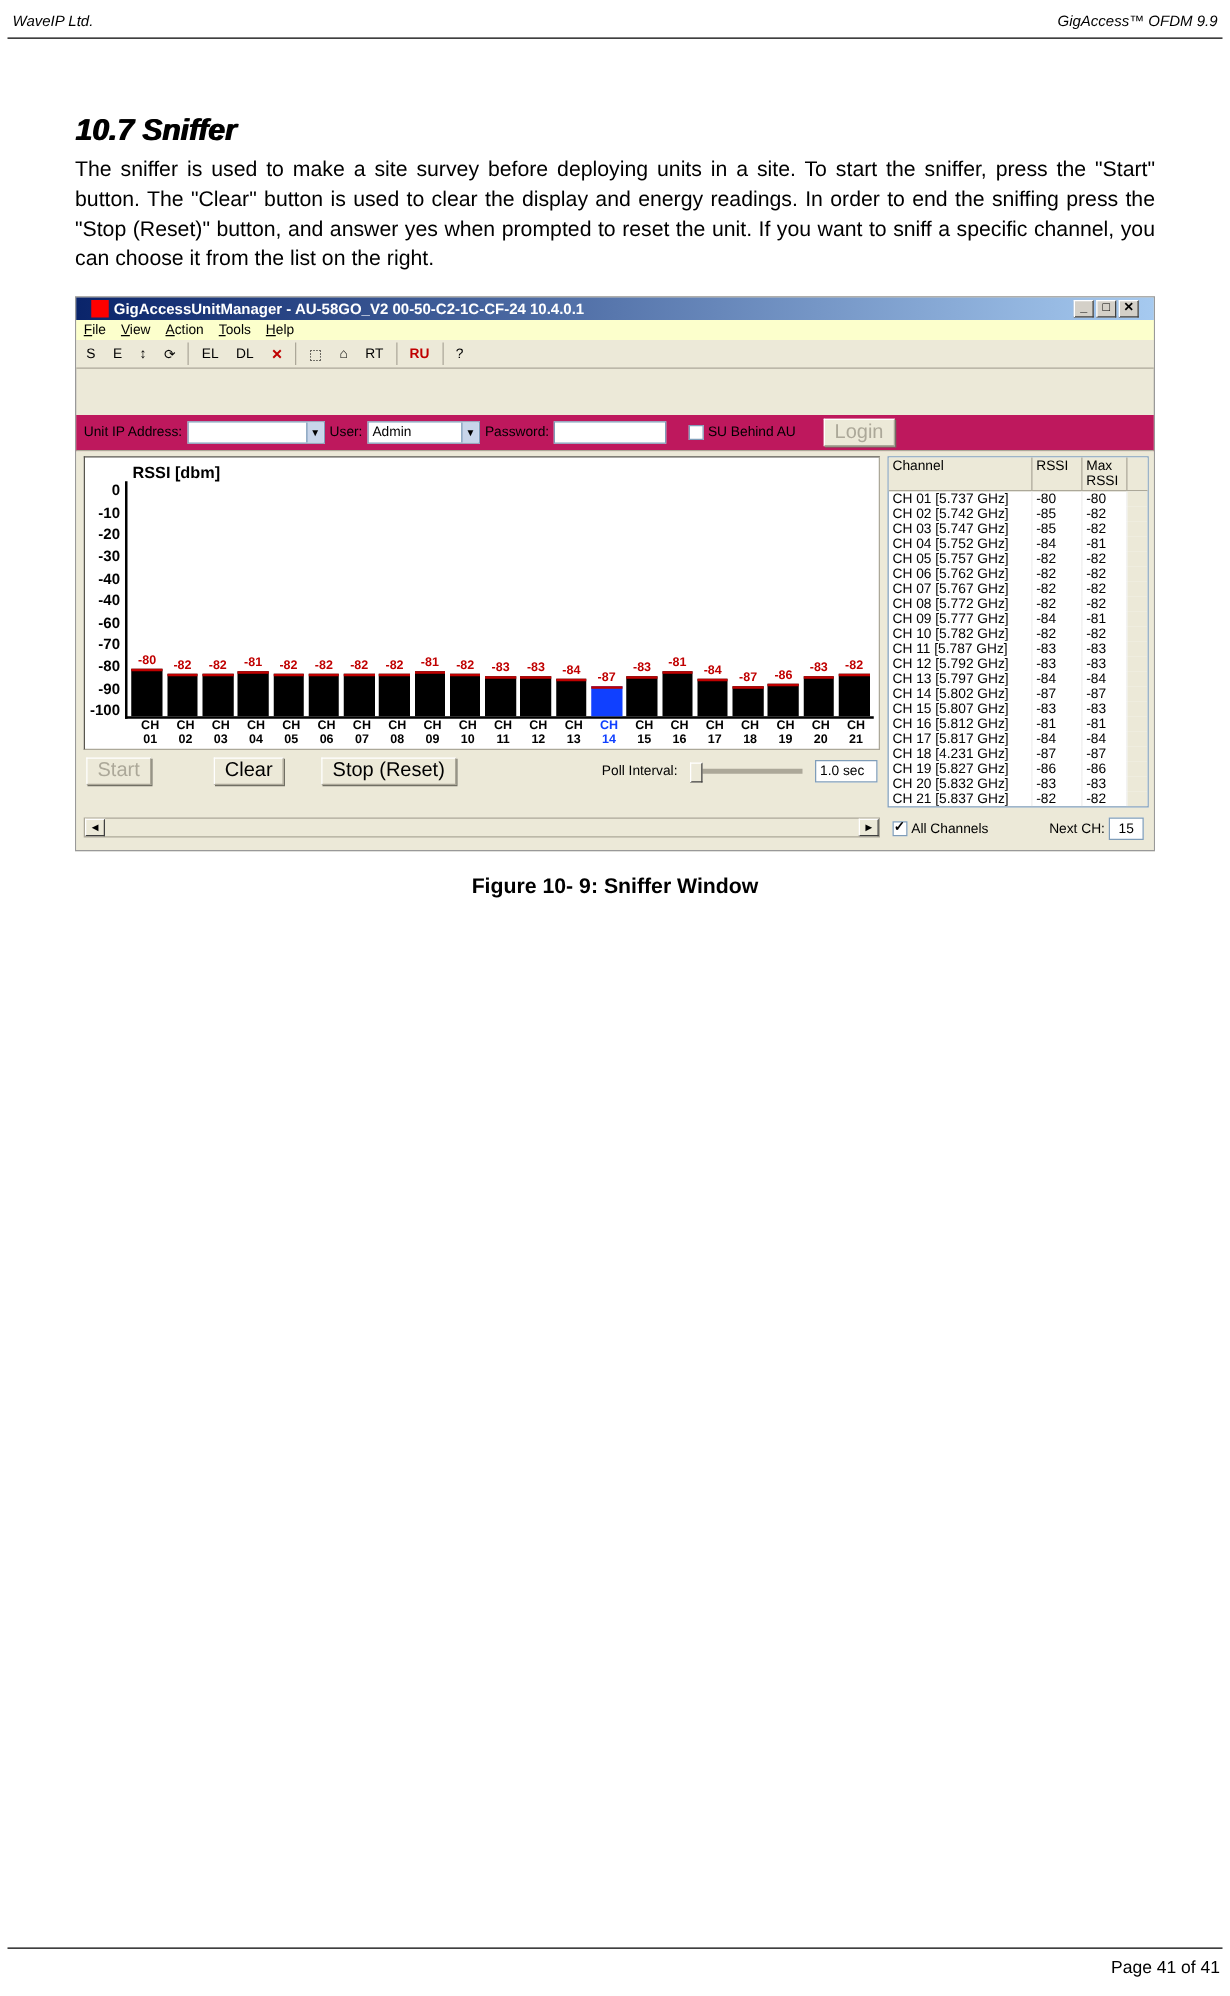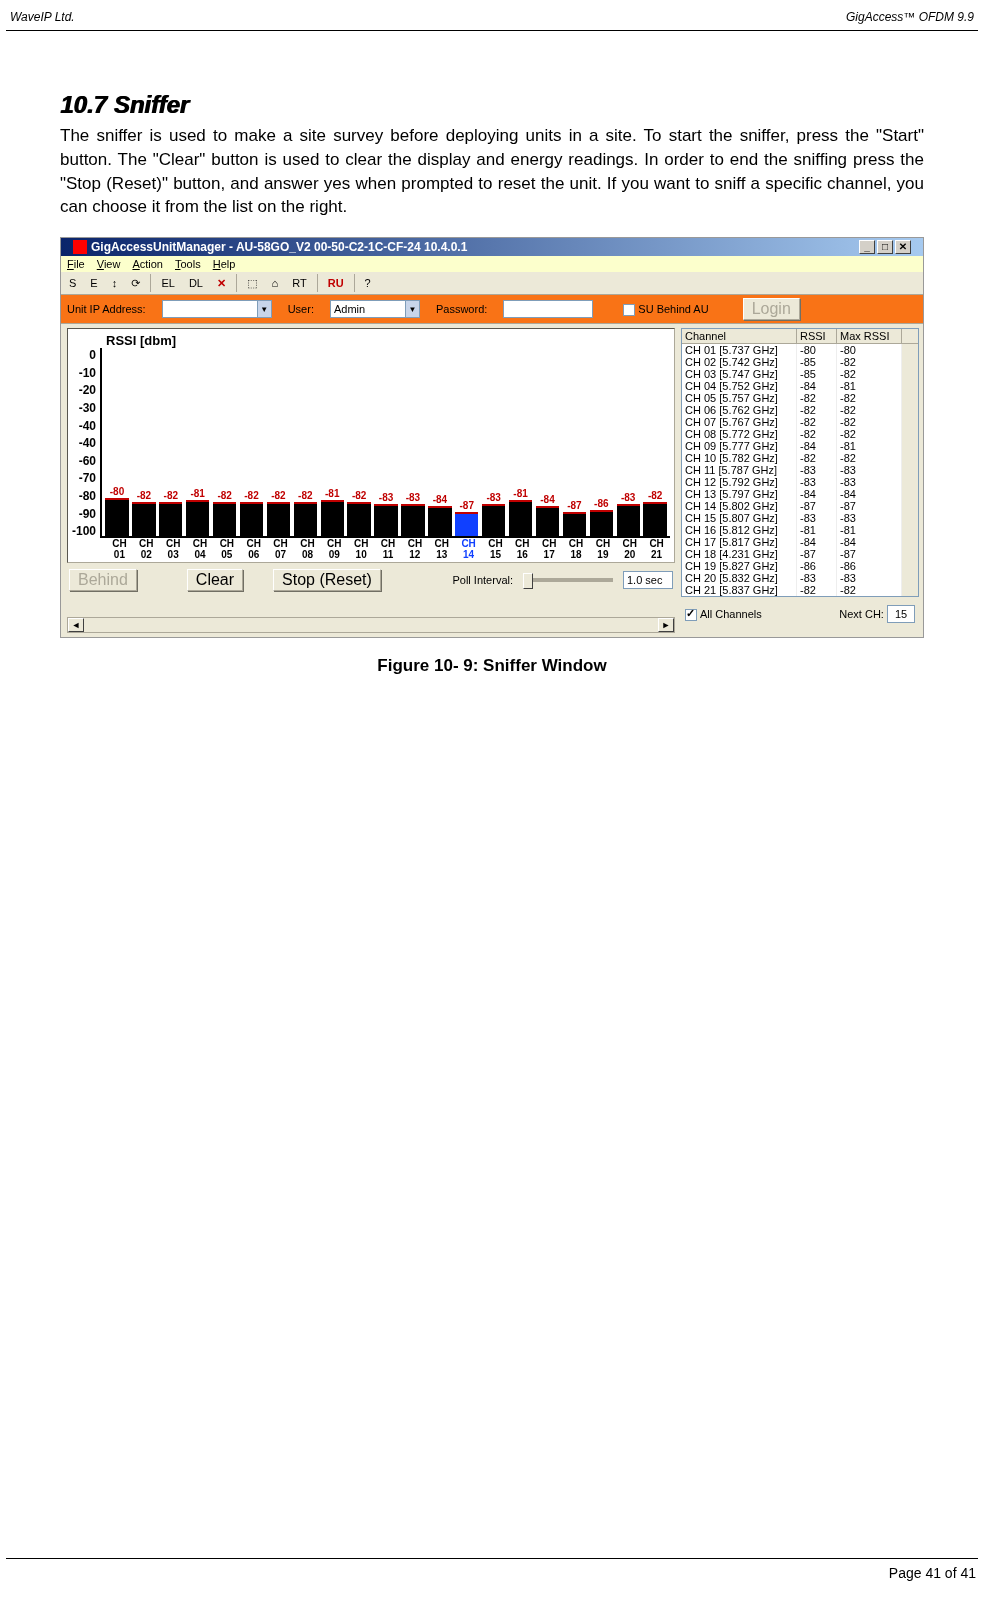--- a/index.html
+++ b/index.html
@@ -87,27 +87,28 @@
     display: flex;
     align-items: center;
     gap: 6px;
     border-bottom: 1px solid #aca899;
     font-size: 11px;
   }
   .tbbtn { padding: 0 3px; border: 1px solid transparent; }
   .tbsep { width:1px; height:18px; background:#aca899; }
   .toolbar .red { color: #c00000; font-weight: bold;}
   .connrow {
-    background: #f97316;
+    background: #be185d;
     padding: 3px 6px;
     display: flex;
     align-items: center;
-    gap: 16px;
+    gap: 4px;
     border-bottom: 1px solid #aca899;
     font-size: 11px;
+    margin-top: 37px;
   }
   .textbox {
     background:#fff; border:1px solid #7f9db9; height:18px;
     display:inline-block;
   }
   .combo { background:#fff; border:1px solid #7f9db9; height:18px; display:inline-flex; align-items:center; }
   .combo .arrow { background:#c8d5ea; width:14px; height:16px; border-left:1px solid #7f9db9; display:flex; align-items:center; justify-content:center; font-size:8px;}
   .checkbox { width:12px; height:12px; background:#fff; border:1px solid #7f9db9; display:inline-block; vertical-align:middle; margin-right:3px; position:relative;}
   .checkbox.checked::after { content:"✓"; position:absolute; top:-3px; left:0; font-size:11px; font-weight:bold;}
   .btn3d {
@@ -149,21 +150,21 @@
   .barlabel { color:#c00000; font-weight:bold; font-size:10px; margin-bottom:1px;}
   .bar { width: 90%; background:#000; border-top:2px solid #c00000; }
   .bar.sel { background:#1040ff; }
   .xaxis { display:flex; margin-left:34px; }
   .xlab { flex:1; text-align:center; font-weight:bold; font-size:10px; line-height:1.1;}
   .center-btns { display:flex; align-items:center; gap:10px; padding:6px 2px; font-size:11px;}
   .slider {
     display:inline-block; width:90px; height:4px; background:#aca899; position:relative; vertical-align:middle;
   }
   .slider::after{ content:""; position:absolute; left:0; top:-5px; width:8px; height:14px; background:#ece9d8; border:1px solid #404040; border-top-color:#fff; border-left-color:#fff;}
-  .right-col { width: 242px; padding:4px 4px 4px 0; display:flex; flex-direction:column;}
+  .right-col { width: 213px; padding:4px 4px 4px 0; display:flex; flex-direction:column;}
   .chtable {
     background:#fff; border:1px solid #7f9db9;
     font-size:11px;
     display:flex; flex-direction:column;
     position:relative;
   }
   .chhead { display:flex; background:#ece9d8; border-bottom:1px solid #aca899;}
   .chhead div { padding:1px 3px; border-right:1px solid #aca899;}
   .chhead .c1{ width:115px;} .chhead .c2{ width:40px;} .chhead .c3{ flex:1;}
   .chhead .sb { width:16px; border-right:none;}
@@ -385,21 +386,21 @@
               <div class="xlab">CH<br>16</div>
               <div class="xlab">CH<br>17</div>
               <div class="xlab">CH<br>18</div>
               <div class="xlab">CH<br>19</div>
               <div class="xlab">CH<br>20</div>
               <div class="xlab">CH<br>21</div>
             </div>
         </div>
 
         <div class="center-btns">
-          <span class="btn3d disabled">Behind</span>
+          <span class="btn3d disabled">Start</span>
           <span style="width:30px;"></span>
           <span class="btn3d">Clear</span>
           <span style="width:10px;"></span>
           <span class="btn3d">Stop (Reset)</span>
           <span style="flex:1"></span>
           <span>Poll Interval:</span>
           <span class="slider"></span>
           <span class="textbox" style="width:50px; padding:0 3px; line-height:16px;">1.0 sec</span>
         </div>
 

